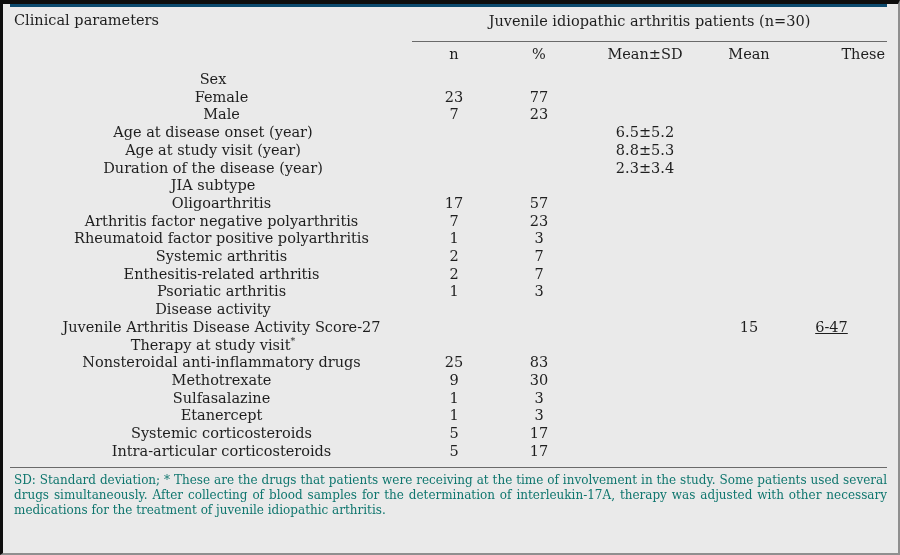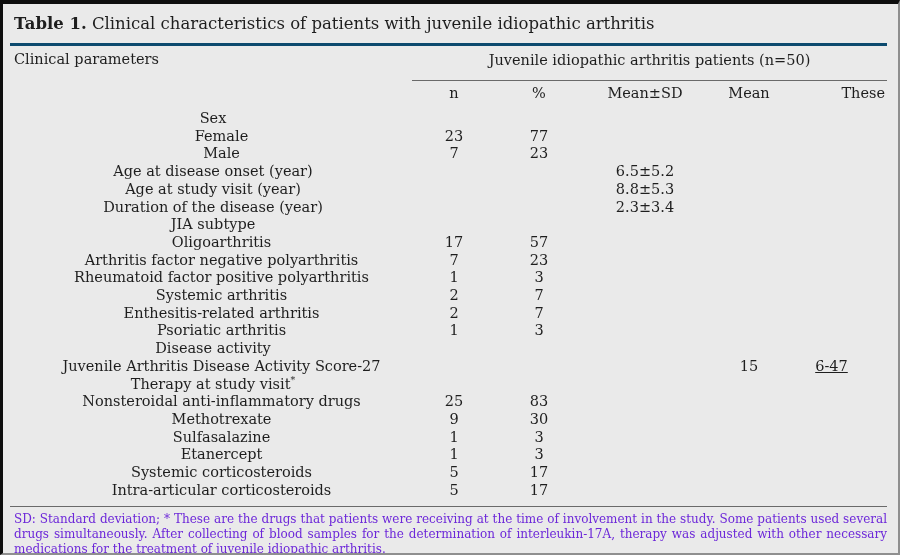--- a/index.html
+++ b/index.html
@@ -59,45 +59,42 @@
   tbody td.col-range { text-align: center; padding-right: 14px; text-decoration: underline; }
   tbody tr:first-child td { padding-top: 5px; }
   tbody tr:last-child td  { padding-bottom: 7px; }
   sup { font-size: 9.5px; line-height: 0; }
   .footnote {
     margin: 5px 11px 0 7px;
     padding-left: 4px;
     font-size: 12px;
     line-height: 15px;
     text-align: justify;
-    color: #6d28d9;
+    color: #0f766e;
   }
 </style>
 </head>
 <body>
 
 <div class="page">
 
-  <div class="title">
-    <b>Table 1.</b><span> Clinical characteristics of patients with juvenile idiopathic arthritis</span>
-  </div>
 
   <table class="clinical">
     <colgroup>
       <col class="c-param">
         <col class="c-n">
         <col class="c-pct">
       <col class="c-meansd">
         <col class="c-mean">
         <col class="c-range">
     </colgroup>
     <thead>
       <tr>
         <th class="param-head" rowspan="2">Clinical parameters</th>
-        <th class="span-head" colspan="5">Juvenile idiopathic arthritis patients (n=50)</th>
+        <th class="span-head" colspan="5">Juvenile idiopathic arthritis patients (n=30)</th>
       </tr>
       <tr class="subhead">
         <th>n</th>
         <th>%</th>
         <th>Mean±SD</th>
         <th>Mean</th>
         <th class="r">These</th>
       </tr>
     </thead>
     <tbody>

